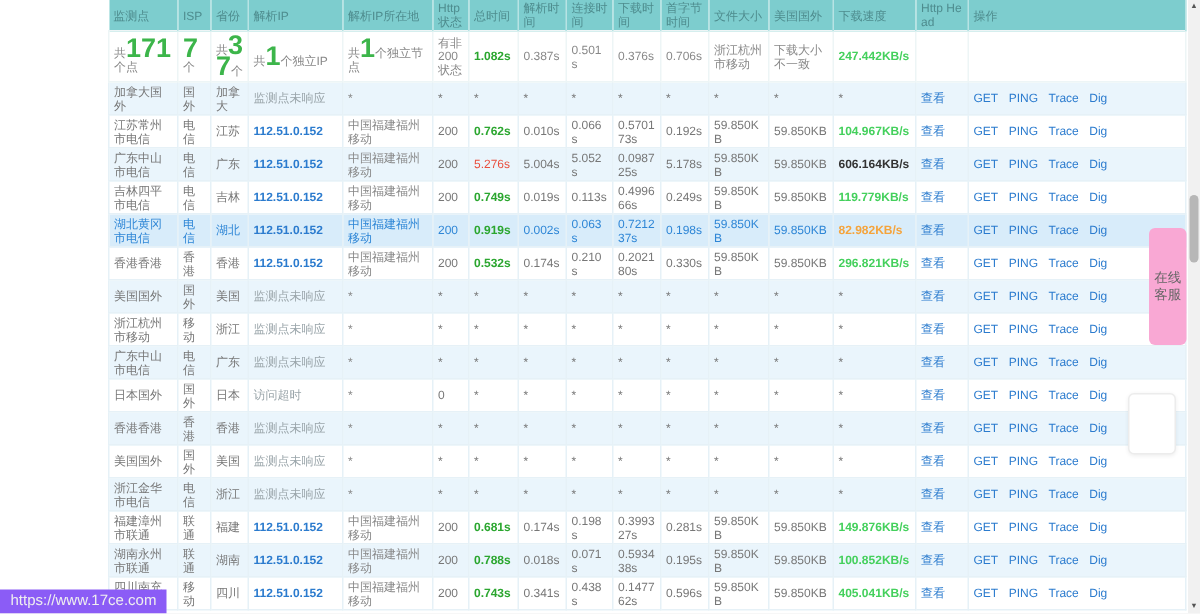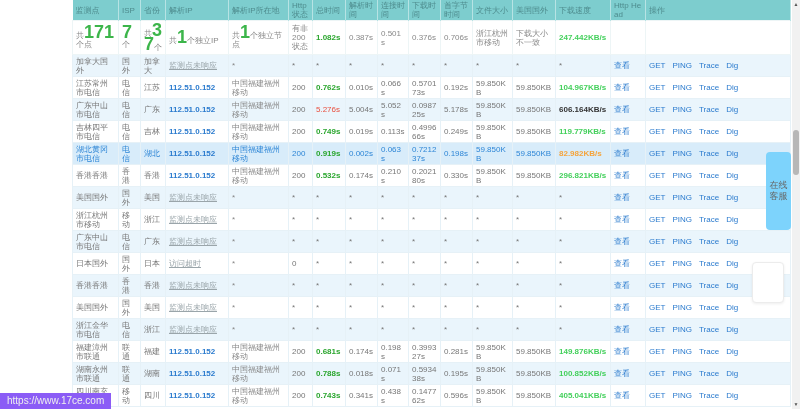--- a/index.html
+++ b/index.html
@@ -27,23 +27,23 @@
   .sm{font-size:8px;color:#888;}
   .big{font-size:18px;font-weight:bold;color:var(--green);line-height:13px;}
   .g{color:var(--time-green);font-weight:bold;}
   .r{color:var(--red);font-weight:normal;}
   .spd-g{color:#44D05C;font-weight:bold;}
   .spd-o{color:var(--orange);font-weight:bold;}
   .spd-d{color:#333;font-weight:bold;}
   .lnk{color:var(--link);text-decoration:none;cursor:pointer;}
   .ops .lnk{margin-right:7px;}
   .iplink{color:var(--link);font-weight:bold;cursor:pointer;}
-  .fail{color:#9AA5AA;text-decoration:underline;}
+  .fail{color:#9AA5AA;}
   .loc{color:#888;}
-  .svc{position:absolute;left:766px;top:152px;width:25px;height:78px;background:#7dd3fc;
+  .svc{position:absolute;left:766px;top:152px;width:25px;height:78px;background:#f9a8d4;
      border-radius:4px;color:#666;font-size:9px;line-height:11px;display:flex;
      align-items:center;justify-content:center;text-align:center;cursor:pointer;}
   .svc span{display:block;width:20px;}
   .floatbox{position:absolute;left:752px;top:262px;width:32px;height:41px;background:#fff;
      border:1px solid #ECECEC;border-radius:4px;box-shadow:0 1px 3px rgba(0,0,0,.07);}
   .scrollbar{position:absolute;right:0;top:0;width:8px;height:409px;background:#F1F1F1;}
   .sb-thumb{position:absolute;left:1px;top:130px;width:6px;height:45px;background:#B7B7B7;border-radius:3px;cursor:pointer;}
   .sb-arrow{position:absolute;left:0;width:8px;height:9px;font-size:5px;color:#555;
      text-align:center;line-height:9px;cursor:pointer;}
   .sb-up{top:0;} .sb-down{bottom:0;}

